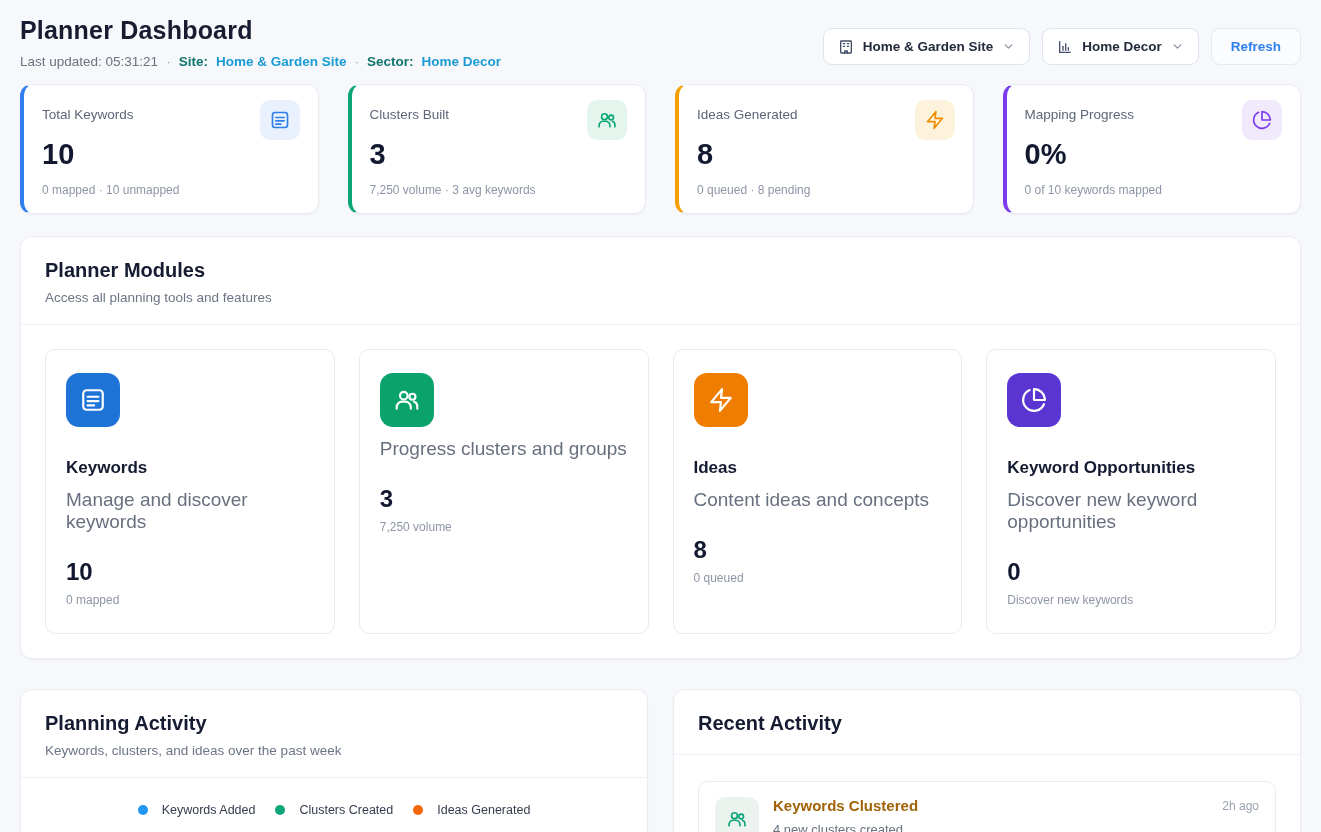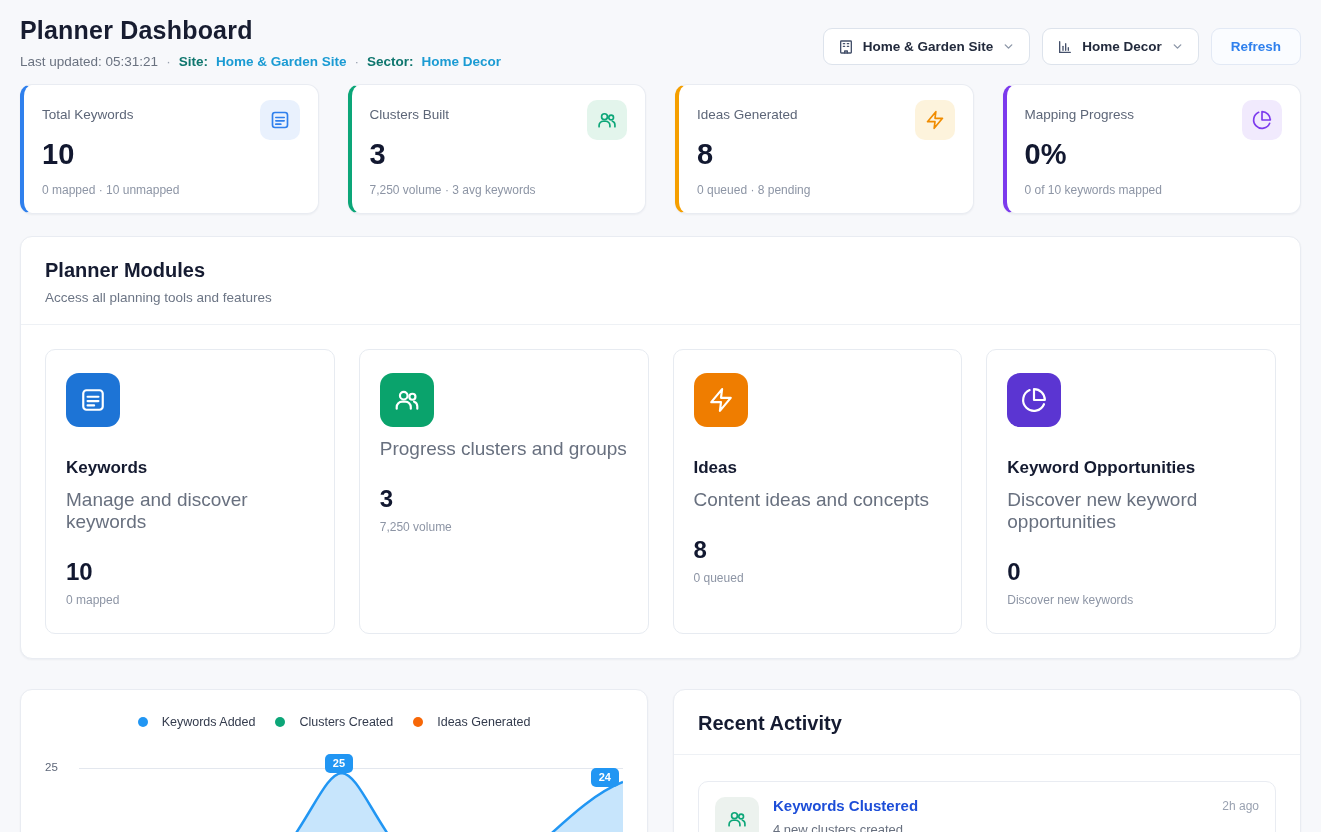--- a/index.html
+++ b/index.html
@@ -82,21 +82,21 @@
   .gridline { position:absolute; left:34px; right:0; top:21px; border-top:1px solid #e3e7ee; }
   .area-svg { position:absolute; left:34px; top:6px; width:calc(100% - 34px); height:170px; }
   .chip { position:absolute; background:#2196f3; color:#fff; font-size:11px; font-weight:700; padding:3px 8px; border-radius:5px; line-height:1.2; }
   .chip-1 { left:calc(51% - 15px); top:7px; }
   .chip-2 { right:4px; top:21px; }
 
   .activity-list { padding:26px 24px; }
   .activity-item { display:flex; gap:14px; align-items:flex-start; border:1px solid #e9ecf2; border-radius:10px; padding:15px 16px; background:#fff; }
   .act-icon { width:44px; height:44px; border-radius:10px; background:#ecf2ee; color:#0ca678; display:flex; align-items:center; justify-content:center; flex:none; }
   .act-icon svg { width:20px; height:20px; }
-  .act-title { font-size:15px; font-weight:700; color:#1d4ed8; }
+  .act-title { font-size:15px; font-weight:700; color:#a16207; }
   .act-desc { font-size:13px; color:#68707f; margin-top:8px; }
   .act-time { margin-left:auto; font-size:12px; color:#9aa2b1; padding-top:2px; flex:none; }
 </style>
 </head>
 <body>
 
 <div class="page">
 
   <header class="topbar">
     <div>
@@ -274,20 +274,24 @@
         <div class="mdesc">Discover new keyword opportunities</div>
         <div class="mvalue">0</div>
         <div class="mdetail">Discover new keywords</div>
       </div>
     </div>
   </section>
 
   <section class="bottom">
 
     <div class="panel">
+      <div class="panel-head">
+        <div class="panel-title">Planning Activity</div>
+        <div class="panel-sub">Keywords, clusters, and ideas over the past week</div>
+      </div>
       <div class="chart-area">
         <div class="legend">
           <span class="legend-item">
             <span class="ldot ld-blue"></span>
             <span>Keywords Added</span>
           </span>
           <span class="legend-item">
             <span class="ldot ld-green"></span>
             <span>Clusters Created</span>
           </span>

